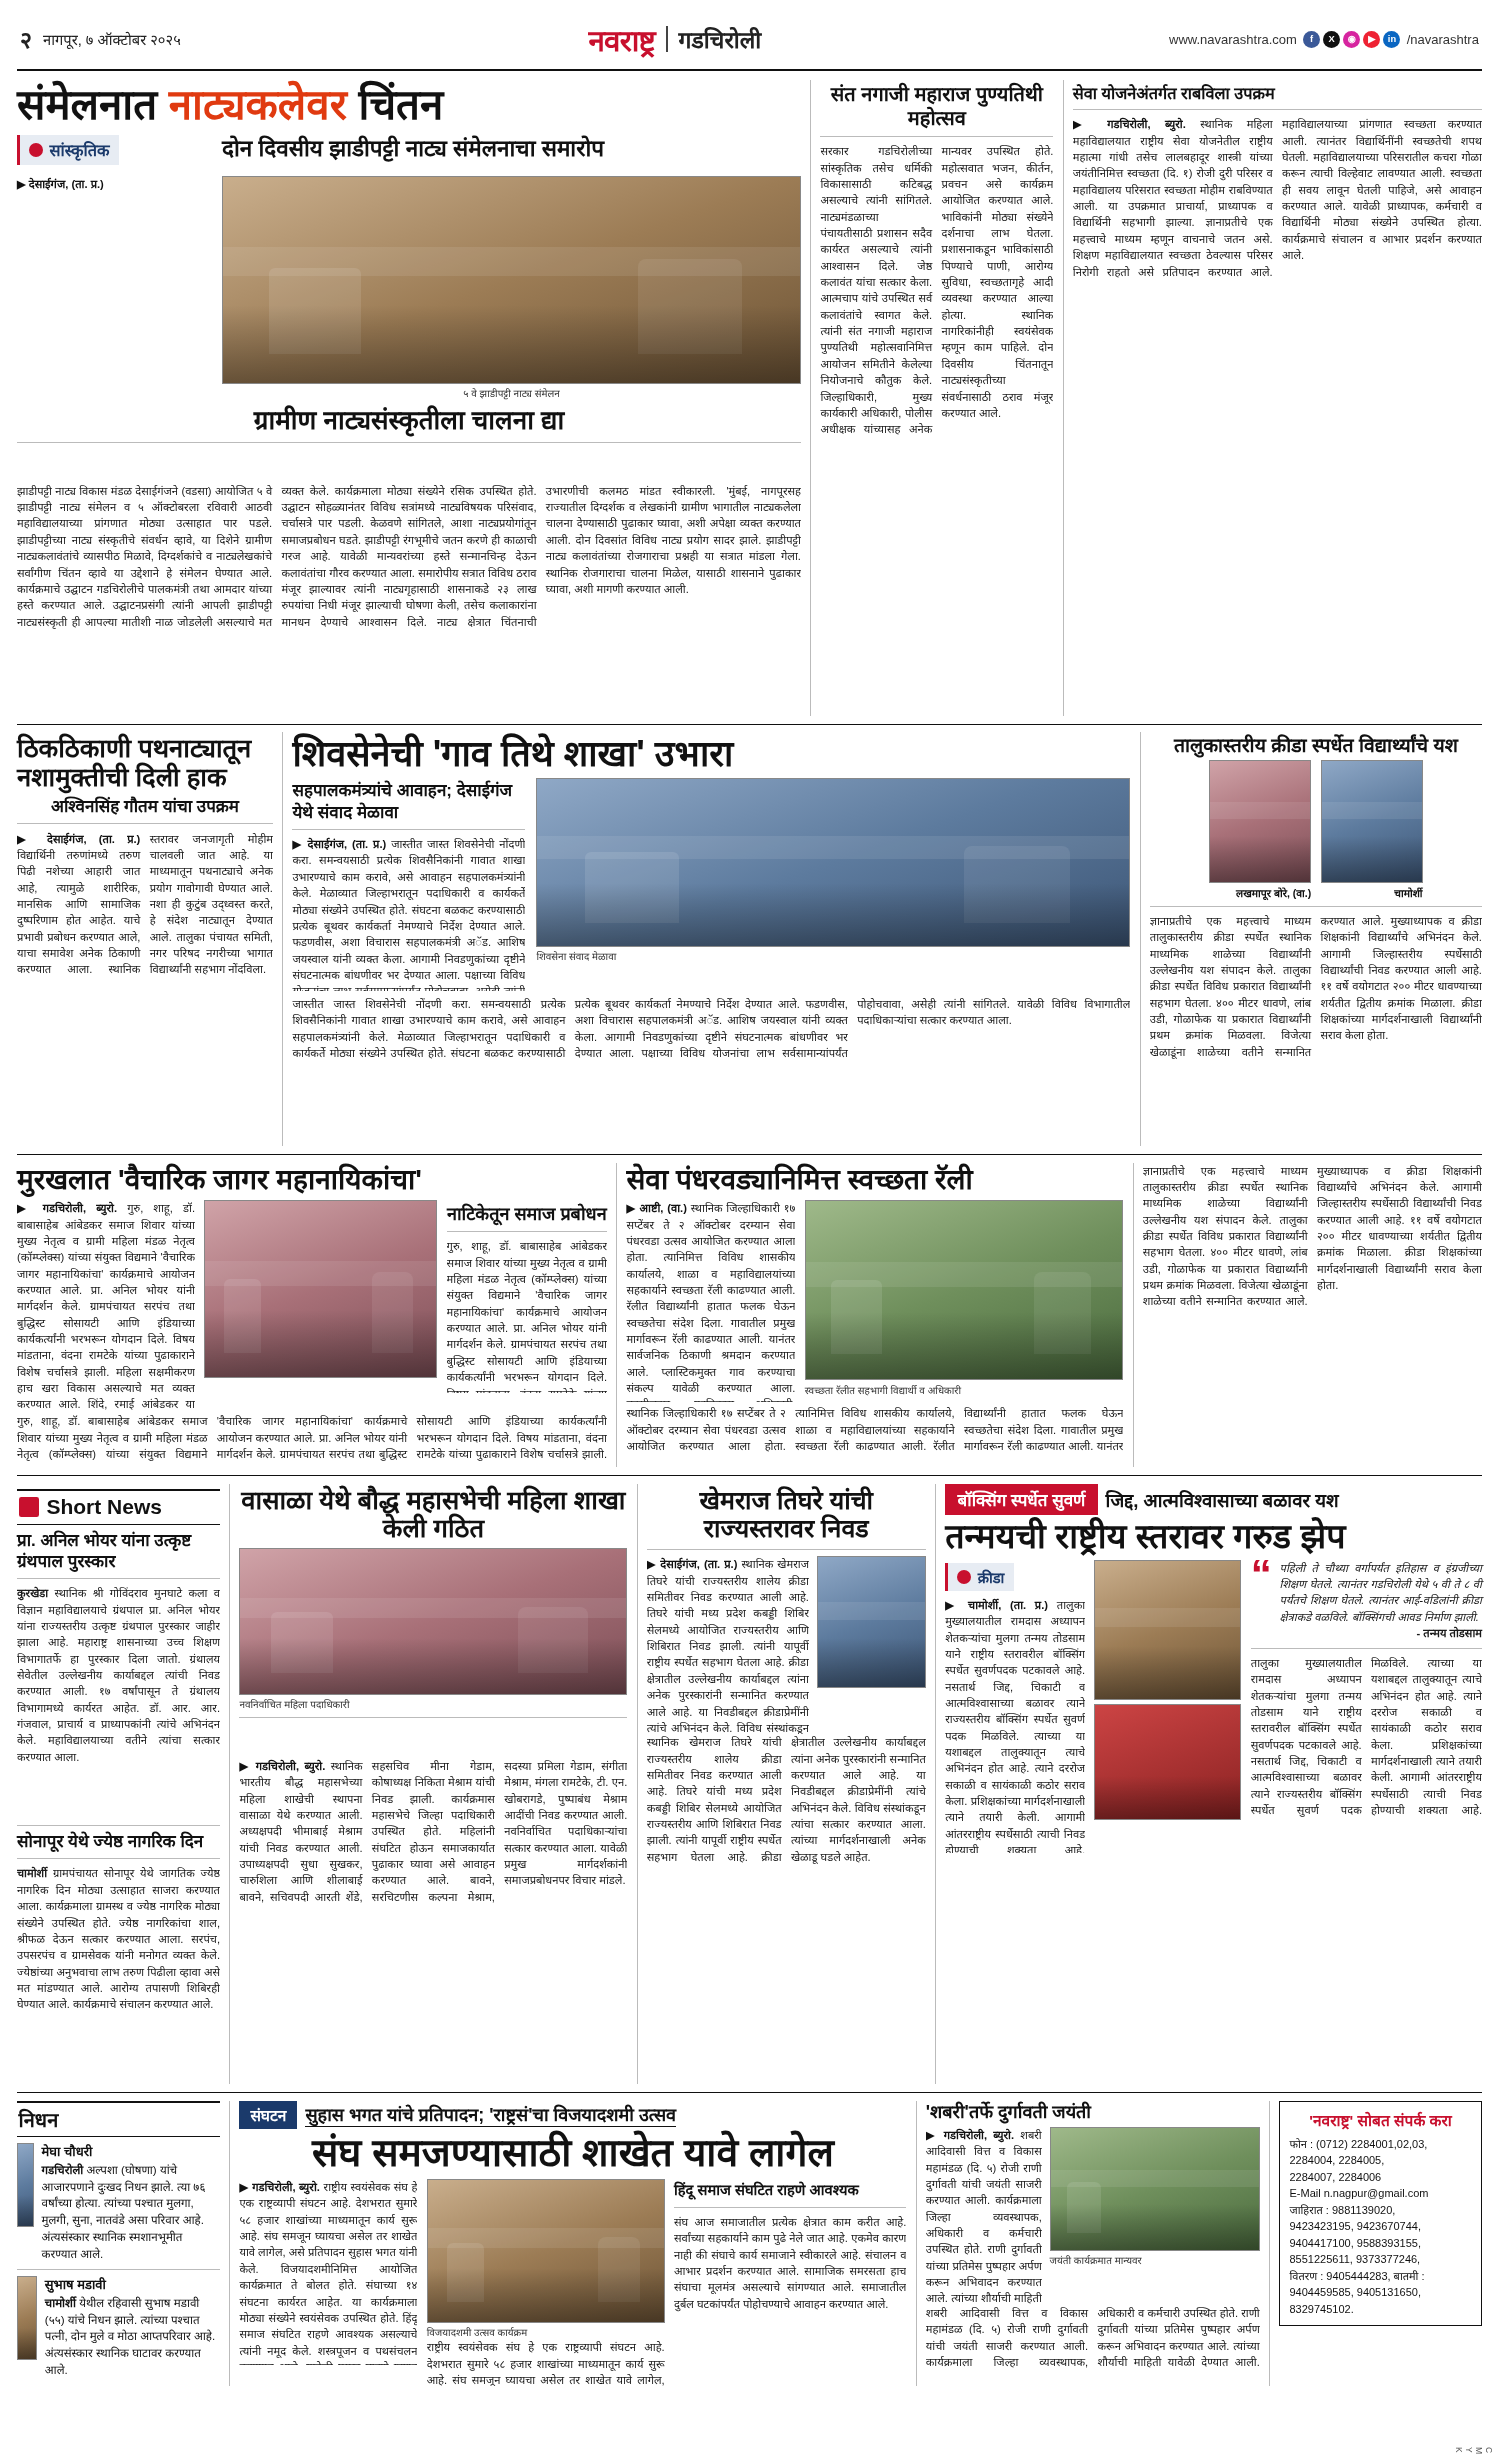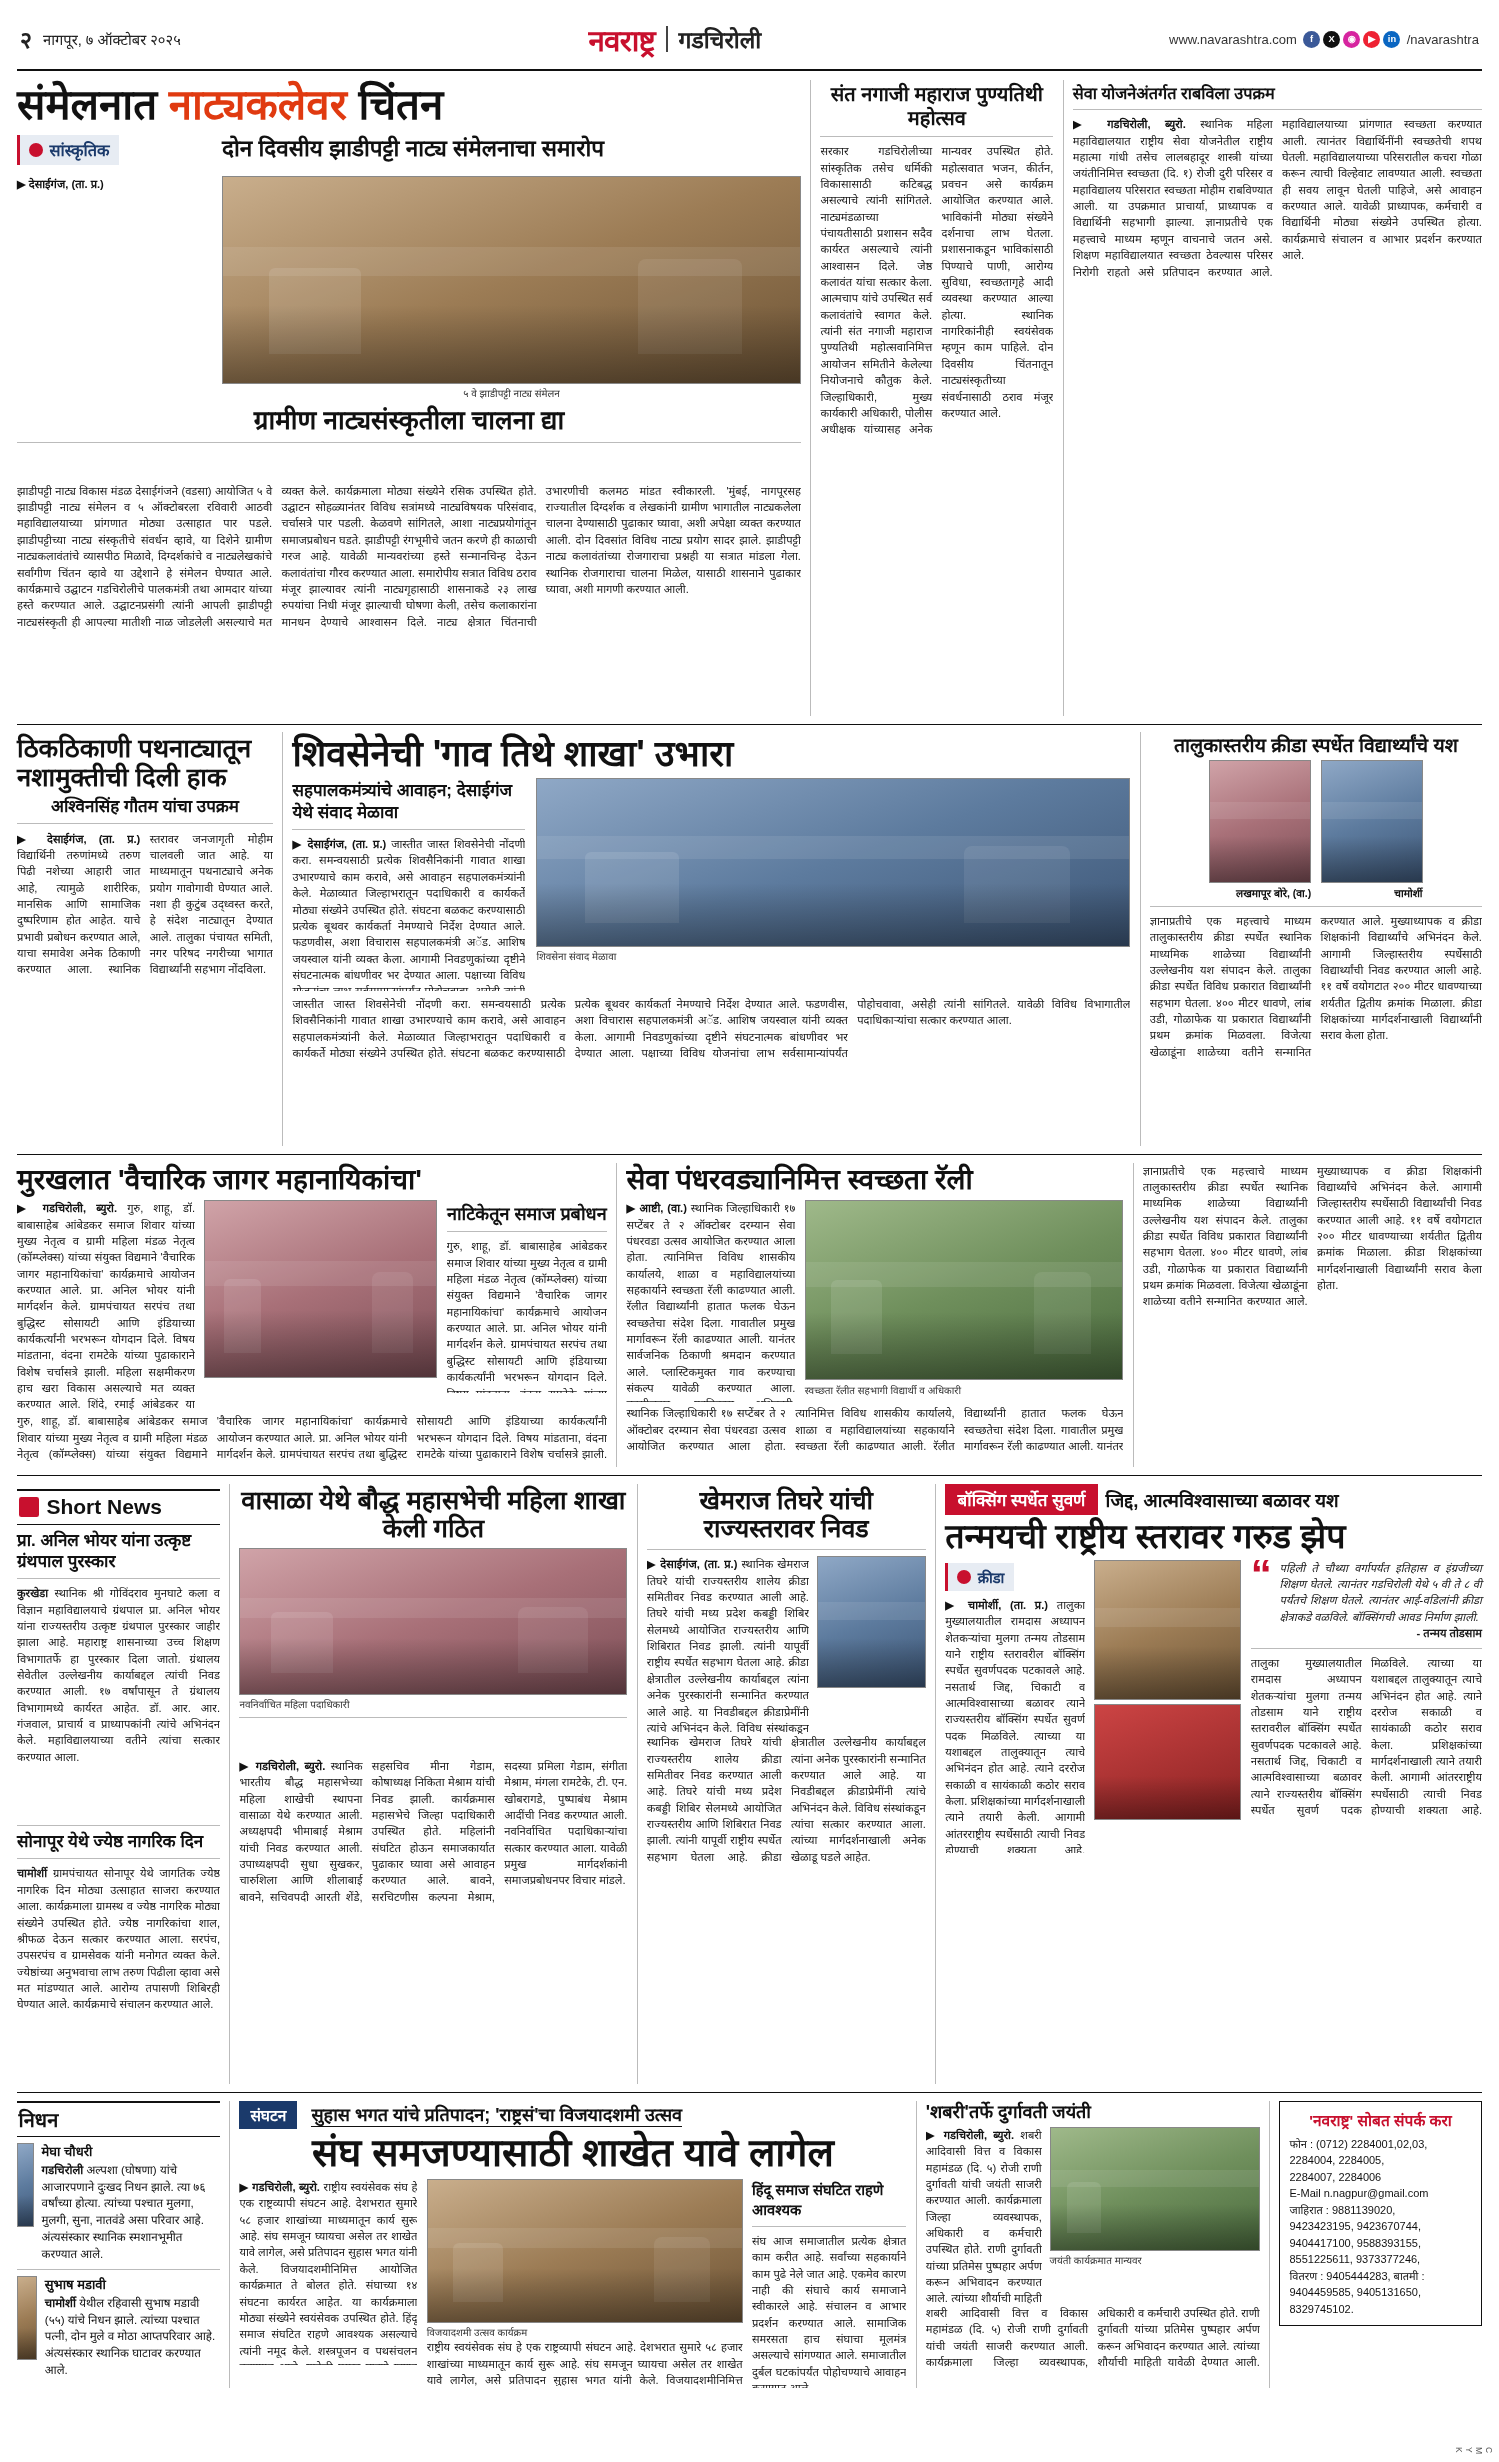--- a/index.html
+++ b/index.html
@@ -448,33 +448,33 @@
           <b>सुभाष मडावी</b><br>
           <span class="dateline">चामोर्शी</span>
           <span>येथील रहिवासी सुभाष मडावी (५५) यांचे निधन झाले. त्यांच्या पश्चात पत्नी, दोन मुले व मोठा आप्तपरिवार आहे. अंत्यसंस्कार स्थानिक घाटावर करण्यात आले.</span>
         </div>
       </div>
     </div>
 
     <div class="vrule"></div>
 
     <div style="width:667px;">
-      <div style="display:flex; align-items:center; gap:14px;">
+      <div style="display:flex; align-items:center; gap:8px;">
         <span class="pill">संघटन</span>
         <span style="font-size:18px; font-weight:bold; border-bottom:1.6px solid #111;">सुहास भगत यांचे प्रतिपादन; 'राष्ट्रसं'चा विजयादशमी उत्सव</span>
       </div>
       <h1 class="head-xl center" style="font-size:39px; margin-top:4.7px;">संघ समजण्यासाठी शाखेत यावे लागेल</h1>
       <div style="display:flex; gap:9.3px; margin-top:3.1px;">
         <div style="width:178px;">
           <div class="body-txt" style="height:186px; overflow:hidden;">
             <span class="arrow dateline">▶ गडचिरोली, ब्युरो.</span>
             <span>राष्ट्रीय स्वयंसेवक संघ हे एक राष्ट्रव्यापी संघटन आहे. देशभरात सुमारे ५८ हजार शाखांच्या माध्यमातून कार्य सुरू आहे. संघ समजून घ्यायचा असेल तर शाखेत यावे लागेल, असे प्रतिपादन सुहास भगत यांनी केले. विजयादशमीनिमित्त आयोजित कार्यक्रमात ते बोलत होते. संघाच्या १४ संघटना कार्यरत आहेत. या कार्यक्रमाला मोठ्या संख्येने स्वयंसेवक उपस्थित होते. हिंदू समाज संघटित राहणे आवश्यक असल्याचे त्यांनी नमूद केले. शस्त्रपूजन व पथसंचलन करण्यात आले. यावेळी प्रमुख पाहुणे म्हणून मान्यवर उपस्थित होते.</span>
           </div>
         </div>
-        <div style="width:316px;">
+        <div style="width:238px;">
           <div class="photo warm" style="height:144px;">
             <div class="band1"></div>
               <div class="band2"></div>
               <div class="band3"></div>
           </div>
           <div class="cap">विजयादशमी उत्सव कार्यक्रम</div>
           <div class="body-txt" style="height:47px; overflow:hidden;">राष्ट्रीय स्वयंसेवक संघ हे एक राष्ट्रव्यापी संघटन आहे. देशभरात सुमारे ५८ हजार शाखांच्या माध्यमातून कार्य सुरू आहे. संघ समजून घ्यायचा असेल तर शाखेत यावे लागेल, असे प्रतिपादन सुहास भगत यांनी केले. विजयादशमीनिमित्त आयोजित कार्यक्रमात ते बोलत होते. संघाच्या १४ संघटना कार्यरत आहेत. या कार्यक्रमाला मोठ्या संख्येने स्वयंसेवक उपस्थित होते. हिंदू समाज संघटित राहणे आवश्यक असल्याचे त्यांनी नमूद केले. शस्त्रपूजन व पथसंचलन करण्यात आले. यावेळी प्रमुख पाहुणे म्हणून मान्यवर उपस्थित होते.</div>
         </div>
         <div style="flex:1;">
           <div class="sub-head-sm">हिंदू समाज संघटित राहणे आवश्यक</div>

